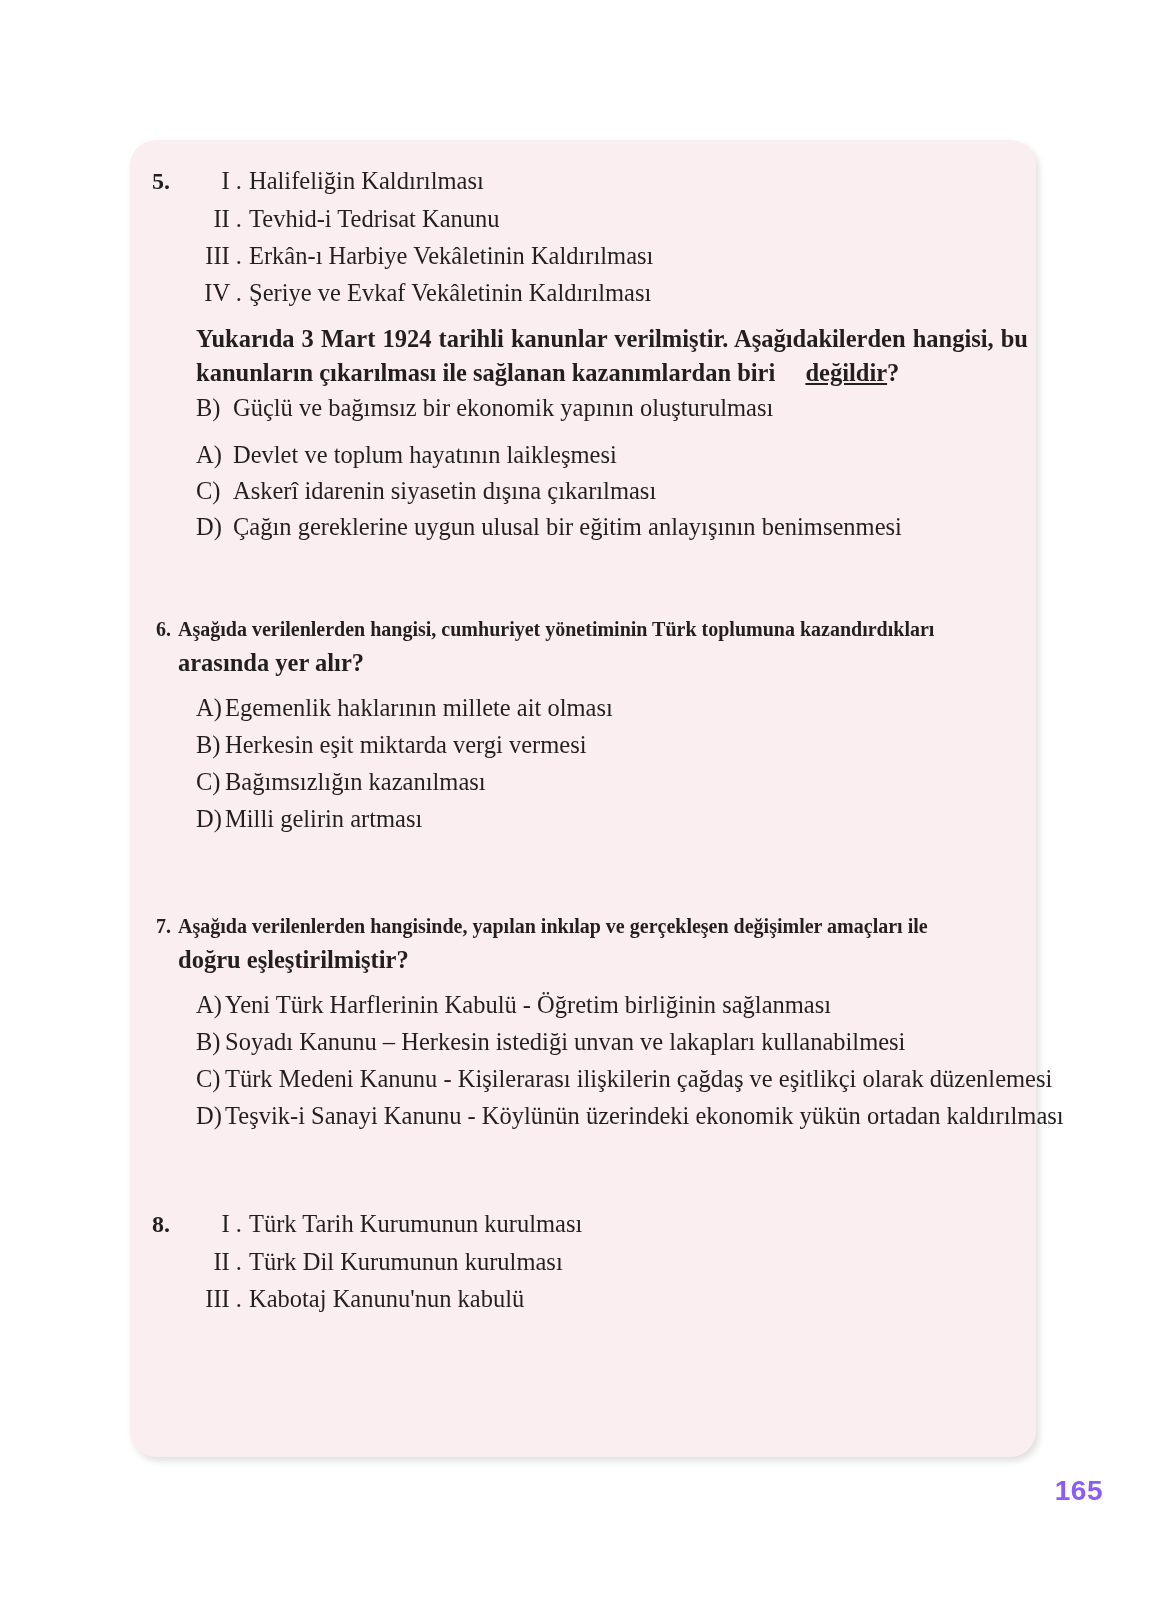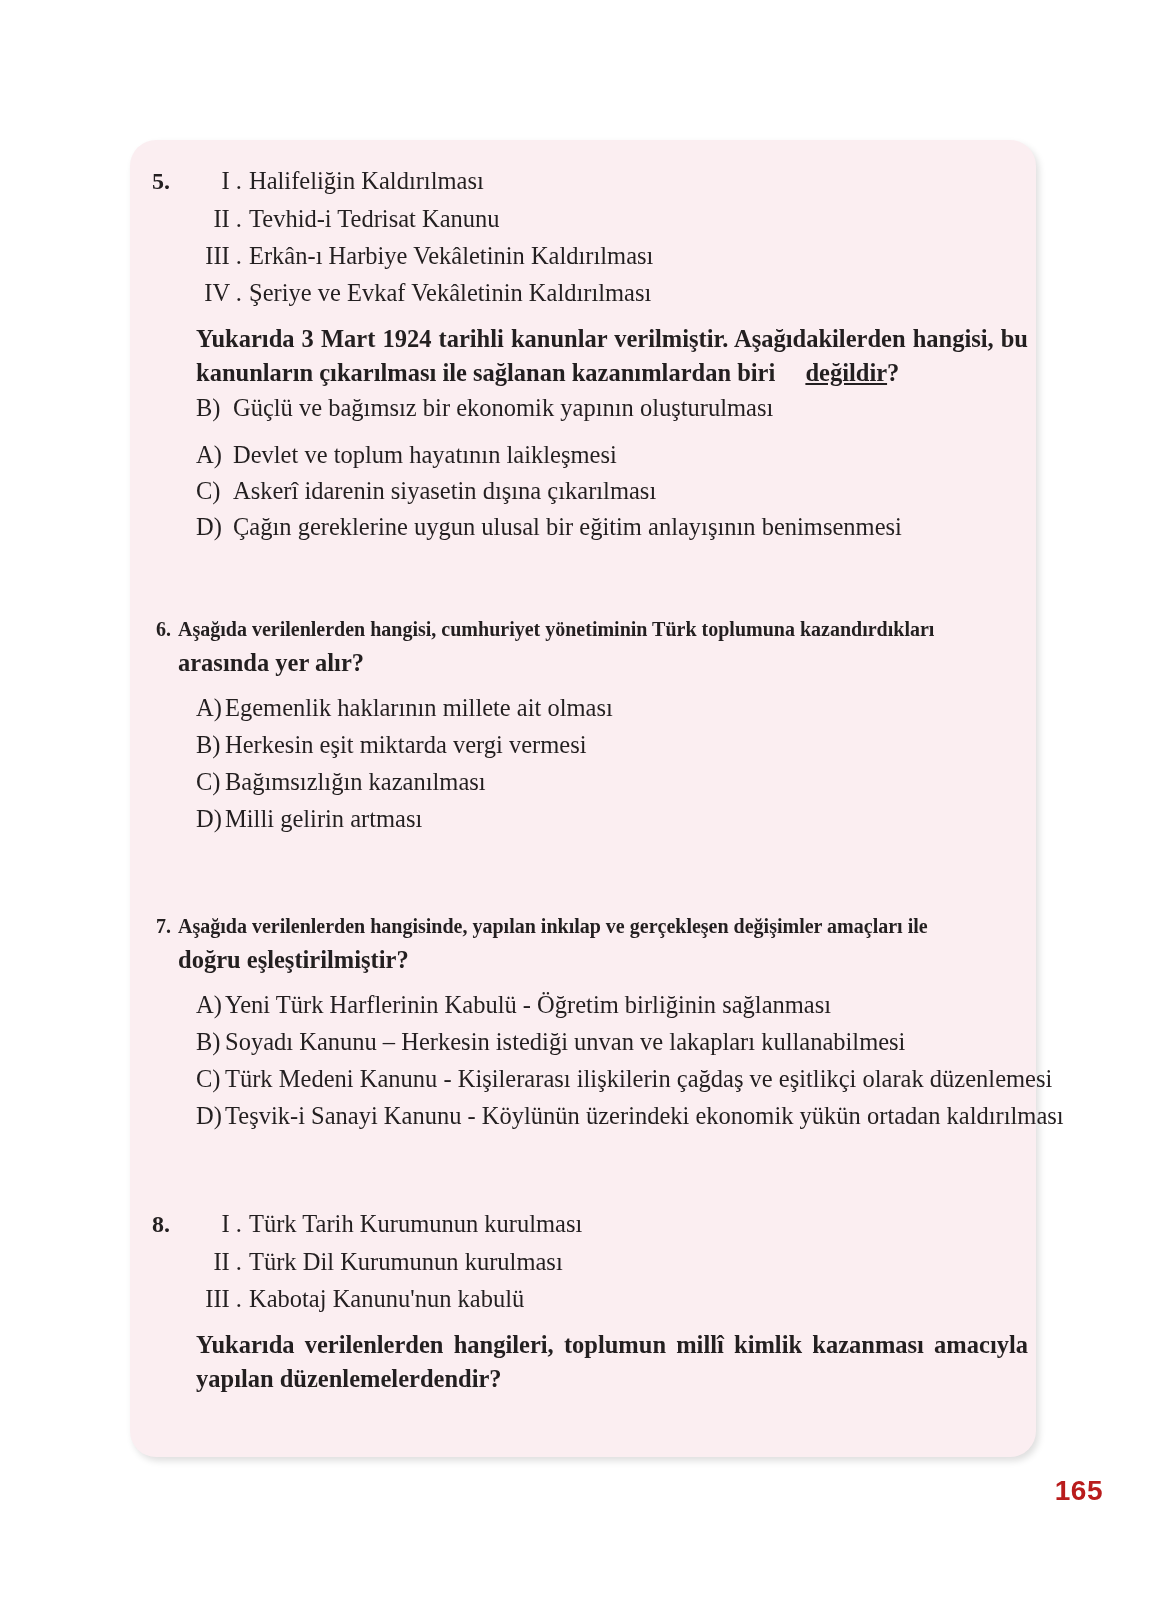--- a/index.html
+++ b/index.html
@@ -127,21 +127,21 @@
     white-space: nowrap;
   }
 
   .page-number {
     position: absolute;
     right: 60px;
     top: 1475px;
     font-family: "Liberation Sans", "DejaVu Sans", sans-serif;
     font-size: 28px;
     font-weight: 600;
-    color: #b91c1c;
+    color: #8b5cf6;
     letter-spacing: 0.5px;
   }
 </style>
 </head>
 <body>
 
 <div class="page">
 
   <div class="question-card">
 
@@ -212,21 +212,20 @@
         <span class="roman-col">II .</span>
         <span class="roman-text">Türk Dil Kurumunun kurulması</span>
       </div>
 
       <div class="roman-row">
         <span class="q-num-col blank"></span>
         <span class="roman-col">III .</span>
         <span class="roman-text">Kabotaj Kanunu'nun kabulü</span>
       </div>
 
-      <div class="stem">Yukarıda verilenlerden hangileri, toplumun millî kimlik kazanması amacıyla yapılan düzenlemelerdendir?</div>
 
     </div>
 
   </div>
 
   <div class="page-number">165</div>
 
 </div>
 
 </body></html>

